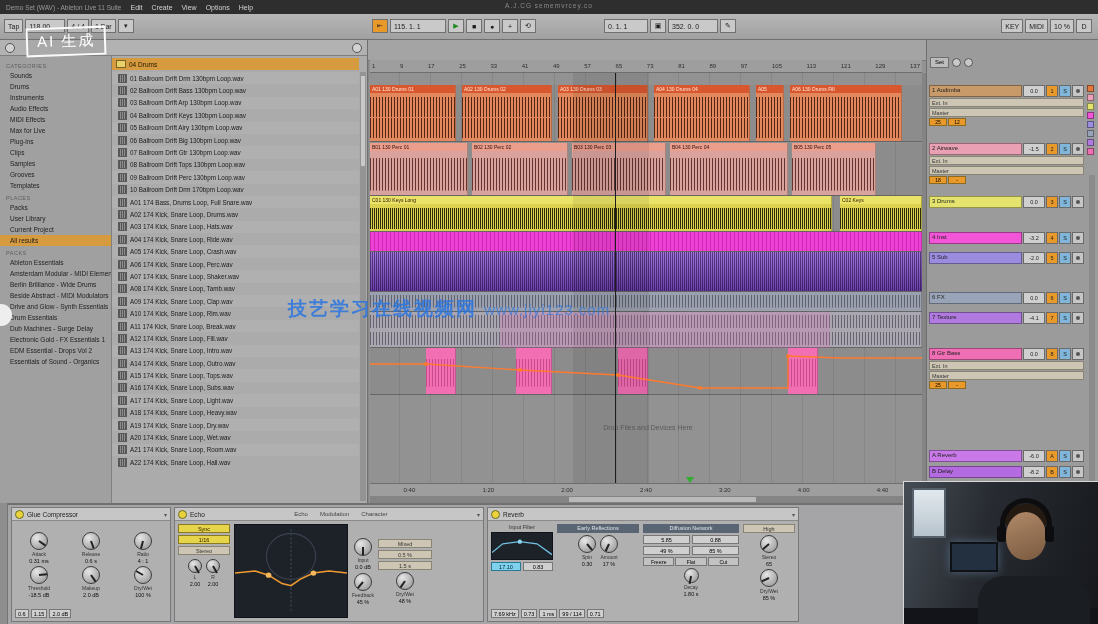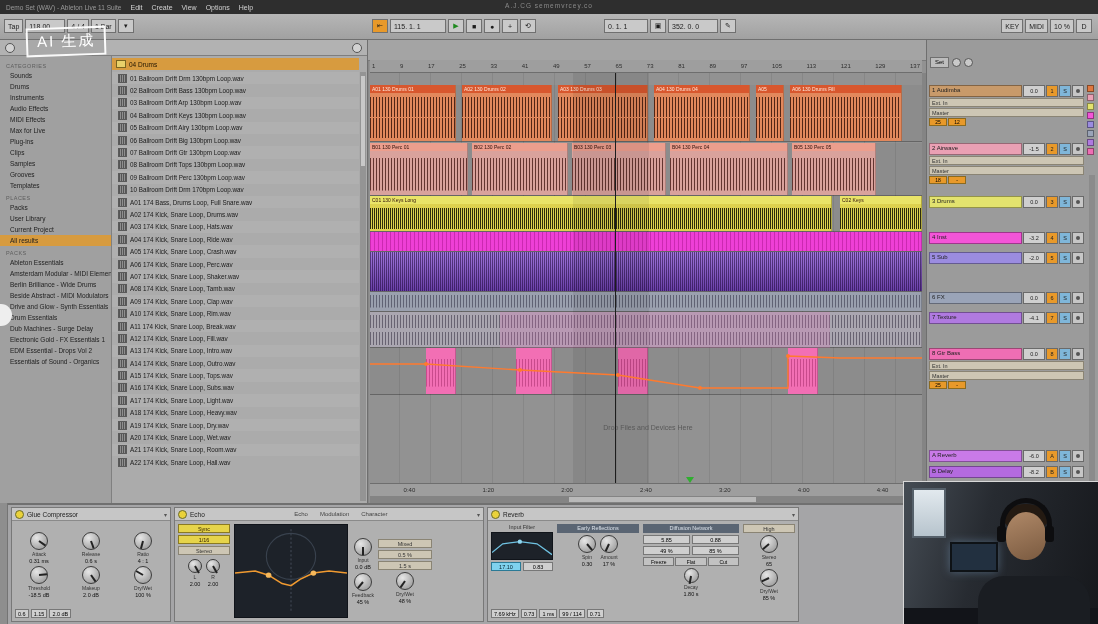--- a/index.html
+++ b/index.html
@@ -1231,15 +1231,19 @@
     <div class="wc-desk"></div>
     <div class="wc-body"></div>
     <div class="wc-hair"></div>
     <div class="wc-head"></div>
     <div class="wc-phones"></div>
     <div class="wc-cup1"></div>
     <div class="wc-cup2"></div>
   </div>
 
   <div class="aibadge">AI 生成</div>
+  <div class="cnwm">
+    <span>技艺学习在线视频网</span>
+    <span class="url">www.jiyi123.com</span>
+  </div>
   <div class="edgecirc"></div>
 
 </div>
 
 </body></html>

